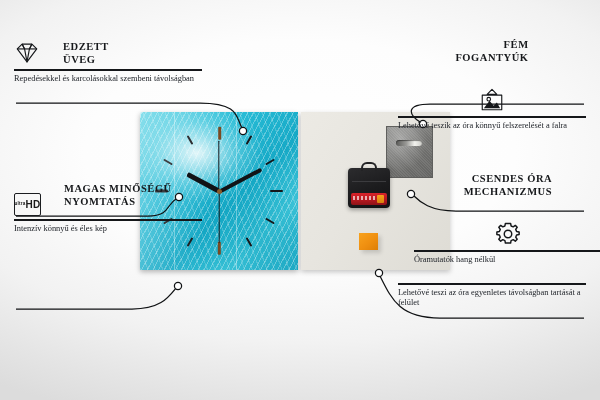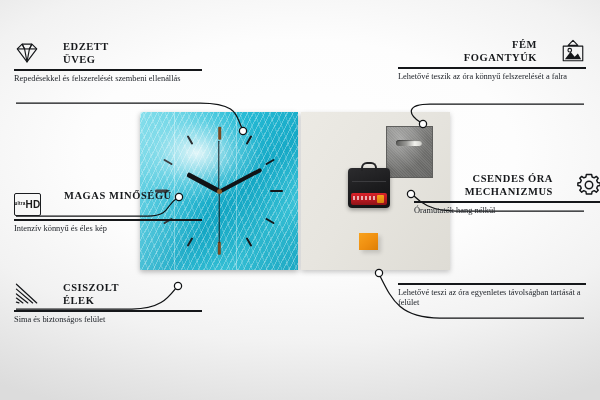--- a/index.html
+++ b/index.html
@@ -90,21 +90,21 @@
   }
   .foam {
     position:absolute; left:58px; bottom:20px; width:19px; height:17px;
     background:linear-gradient(140deg,#f8a21d 0%, #ef8f10 55%, #dd7f08 100%);
     box-shadow:3px 3px 4px rgba(0,0,0,.14);
   }
 
   
   .feature { position:absolute; width:188px; }
   .feat-head { display:flex; align-items:center; gap:23px; }
-  .feature.right .feat-head { flex-direction:row; justify-content:flex-end; }
+  .feature.right .feat-head { flex-direction:column; justify-content:flex-end; }
   .feat-title {
     font-size:10.5px; font-weight:bold; letter-spacing:.55px;
     line-height:13px; text-transform:uppercase; color:#16181b;
   }
   .feature.right .feat-title { text-align:right; }
   .rule { height:1.5px; background:#15171a; margin:3px 0 3px; width:100%; }
   .feat-desc { font-size:8.4px; line-height:10.5px; color:#20242a; }
   .feature.right .feat-desc { text-align:left; }
   .ico { width:26px; height:26px; flex:0 0 26px; display:block; }
 
@@ -204,56 +204,38 @@
           <path d="M10,5 L13,11 L16,27 L19,11 L22,5"></path>
           <path d="M13,11 L10,5 M19,11 L22,5"></path>
         </g>
       </svg>
       <div class="feat-title">
         <div>EDZETT</div>
         <div>ÜVEG</div>
       </div>
     </div>
     <div class="rule"></div>
-    <div class="feat-desc">Repedésekkel és felszerelését szembeni ellenállás</div>
+    <div class="feat-desc">Repedésekkel és karcolásokkal szembeni távolságban</div>
   </div>
 
   <div class="feature left" id="f-print">
     <div class="feat-head">
       <div class="hd-badge">
         <span class="hd-ultra">ultra</span>
         <span class="hd-main">HD</span>
       </div>
       <div class="feat-title">
         <div>MAGAS MINŐSÉGŰ</div>
+        <div>NYOMTATÁS</div>
       </div>
     </div>
     <div class="rule"></div>
     <div class="feat-desc">Intenzív könnyű és éles kép</div>
   </div>
 
-  <div class="feature left" id="f-edges">
-    <div class="feat-head">
-      <svg class="ico" viewBox="0 0 32 32">
-        <g stroke="#15171a" stroke-width="1.5" stroke-linecap="round">
-          <path d="M3,4 L28,27"></path>
-            <path d="M3,10 L23,27"></path>
-            <path d="M3,16 L17,27"></path>
-          <path d="M3,21 L11,27"></path>
-            <path d="M3,26 L6,27"></path>
-        </g>
-      </svg>
-      <div class="feat-title">
-        <div>CSISZOLT</div>
-        <div>ÉLEK</div>
-      </div>
-    </div>
-    <div class="rule"></div>
-    <div class="feat-desc">Sima és biztonságos felület</div>
-  </div>
 
   <div class="feature right" id="f-metal">
     <div class="feat-head">
       <div class="feat-title">
         <div>FÉM</div>
         <div>FOGANTYÚK</div>
       </div>
       <svg class="ico" viewBox="0 0 32 32">
         <g fill="none" stroke="#15171a" stroke-width="1.4" stroke-linejoin="round">
           <path d="M16,3 L10,9 L22,9 Z"></path>

